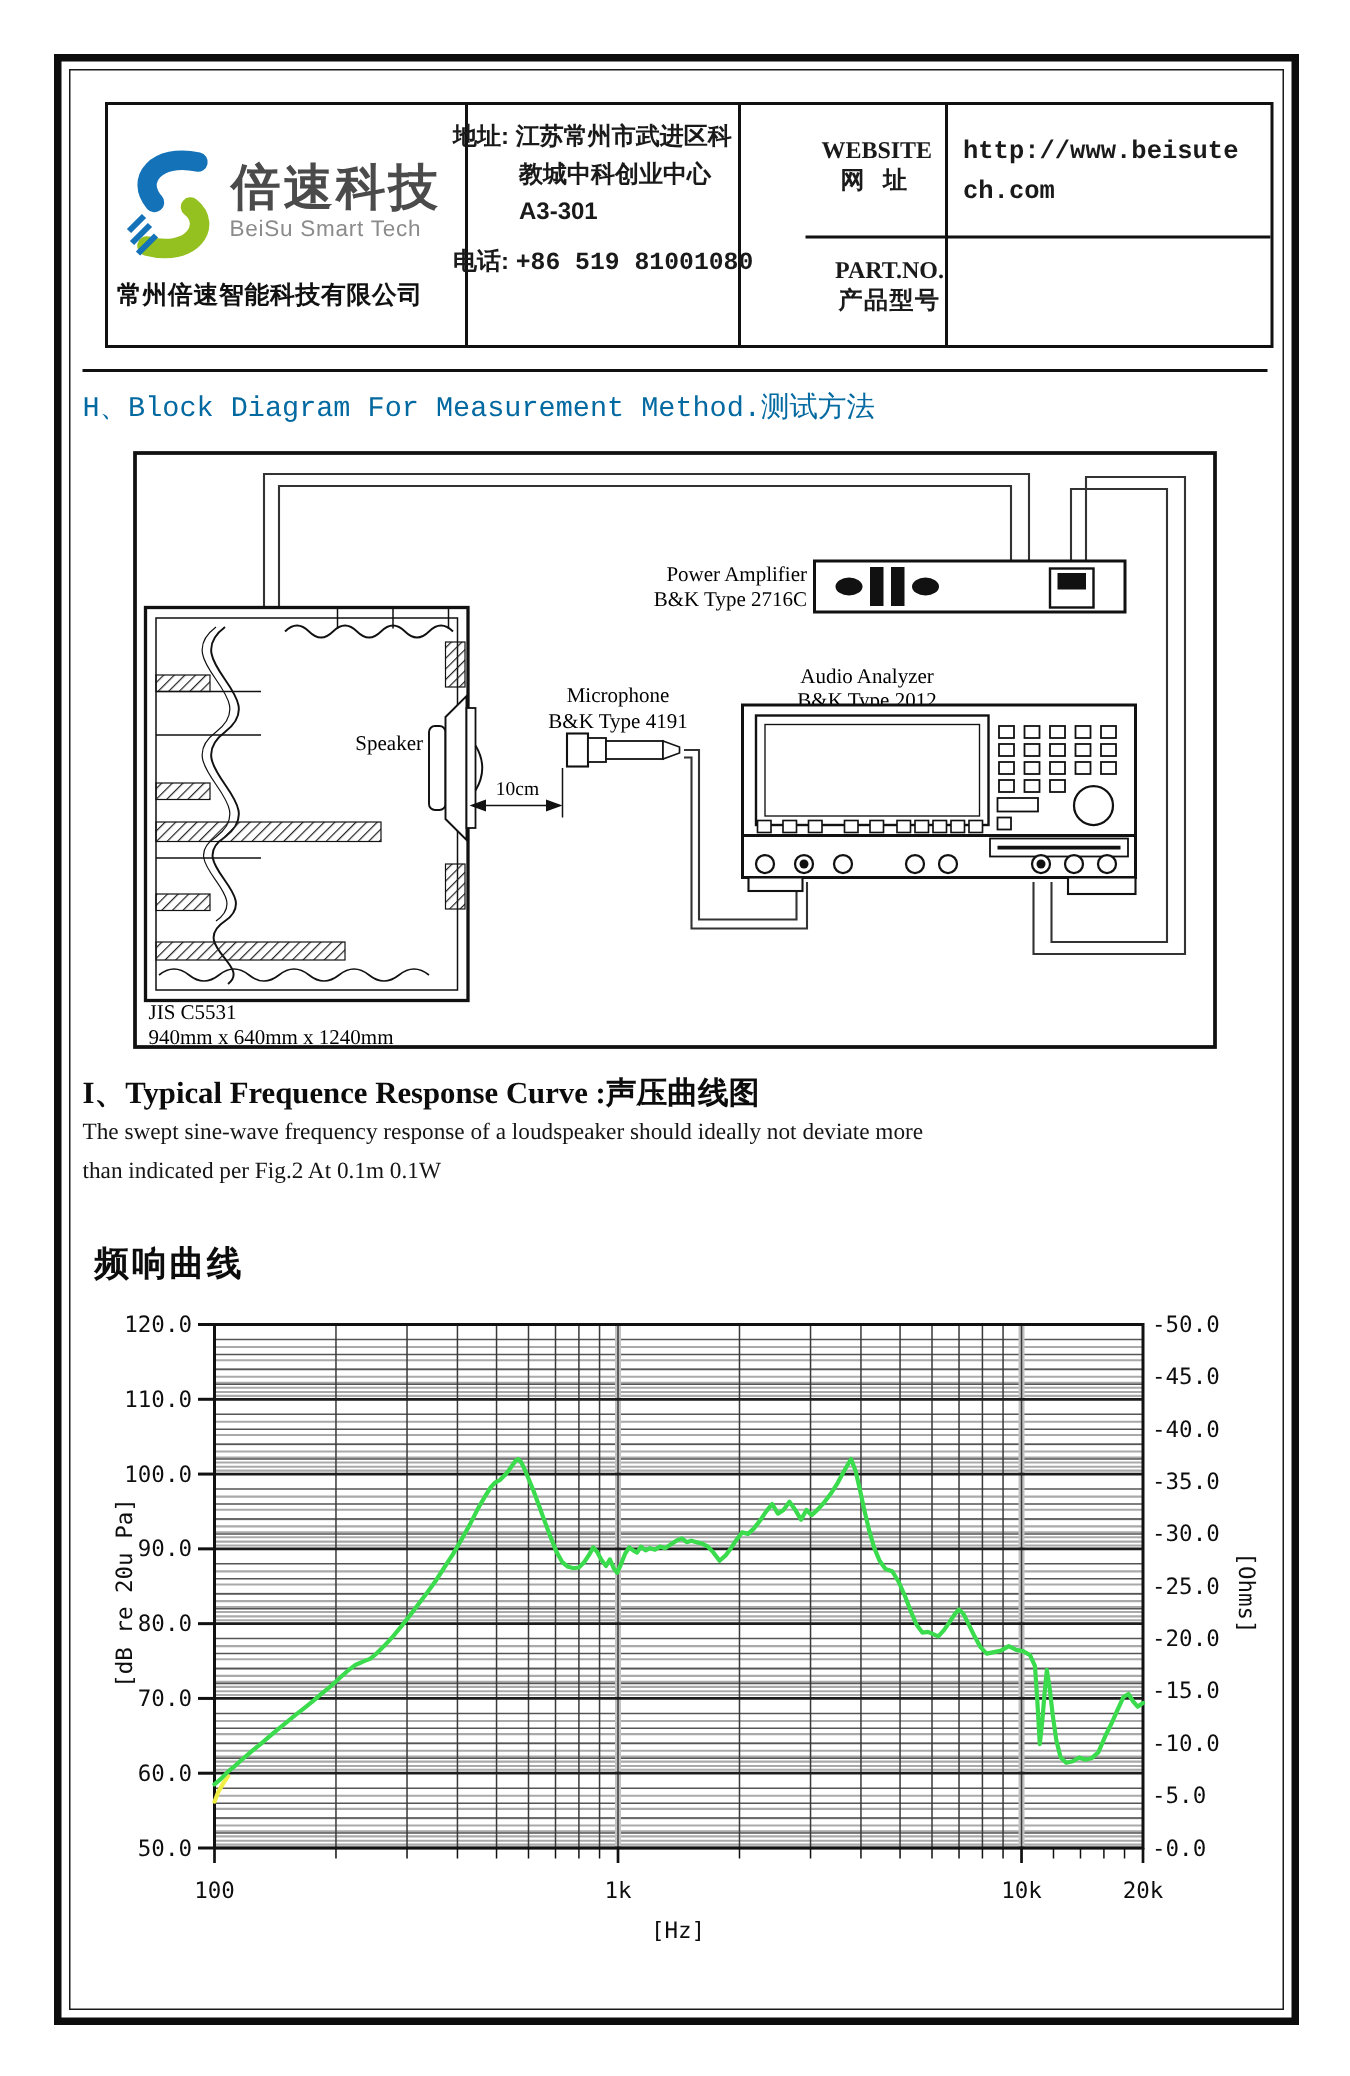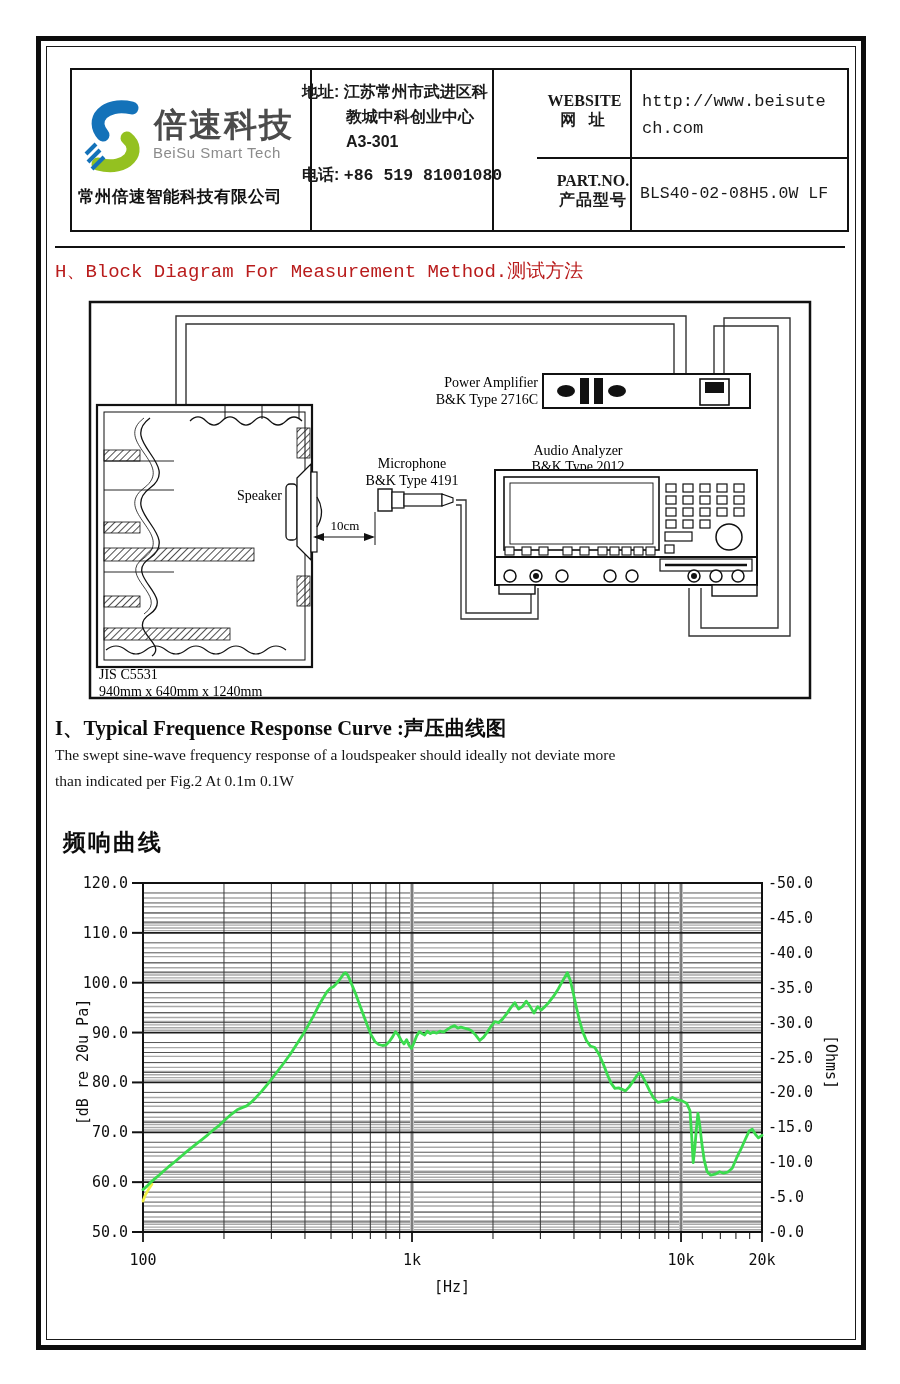--- a/index.html
+++ b/index.html
@@ -7,33 +7,33 @@
         font-family:"Liberation Sans",sans-serif;color:#1a1a1a;overflow:hidden;}
   .border-outer{position:absolute;left:36px;top:36px;right:34px;bottom:34px;border:5px solid #0d0d0d;}
   .border-inner{position:absolute;left:46px;top:46px;right:44px;bottom:44px;border:1.5px solid #1a1a1a;}
   .abs{position:absolute;}
   
   .hdr{position:absolute;left:70px;top:68px;width:775px;height:160px;border:2px solid #111;}
   .hdr .col{position:absolute;top:0;height:100%;border-right:2px solid #111;box-sizing:border-box;}
   .col-logo{left:0;width:240px;border-right:2px solid #111;}
   .col-addr{left:220px;width:202px;}
   .col-lab{left:465px;width:95px;}
-  .col-val{left:560px;width:250px;border-right:none !important;}
+  .col-val{left:560px;width:250px;border-right:none !important;font-weight:bold;}
   .hdr .hrule{position:absolute;left:465px;top:87px;width:310px;height:0;border-top:2px solid #111;}
   .brand-cn{font-size:33px;font-weight:bold;color:#4b4b4b;letter-spacing:2px;line-height:1;}
   .brand-en{font-size:15px;color:#8b8b8b;letter-spacing:0.5px;}
   .company{font-size:16.5px;font-weight:bold;color:#111;letter-spacing:0.5px;}
   .addr-line{font-size:16px;font-weight:bold;line-height:25px;white-space:nowrap;}
   .mono{font-family:"Liberation Mono","DejaVu Sans Mono",monospace;}
   .lab-en{font-size:16px;font-weight:bold;font-family:"Liberation Serif",serif;}
   .lab-cn{font-size:16px;font-weight:bold;letter-spacing:4px;}
   .val{font-family:"Liberation Mono","DejaVu Sans Mono",monospace;font-size:17px;line-height:27px;white-space:nowrap;}
   .rule{position:absolute;left:55px;top:246px;width:790px;border-top:2px solid #111;}
   .h-head{position:absolute;left:55px;top:258px;font-family:"Liberation Mono","DejaVu Sans Mono",monospace;
-          font-size:19px;color:#b91c1c;white-space:nowrap;}
+          font-size:19px;color:#0369a1;white-space:nowrap;}
   .i-head{position:absolute;left:55px;top:714px;font-family:"Liberation Serif",serif;font-weight:bold;
           font-size:20.5px;color:#0c0c0c;white-space:nowrap;}
   .i-body{position:absolute;left:55px;font-family:Liberation Serif, serif;font-size:15.5px;color:#151515;white-space:nowrap;}
   .chart-title{position:absolute;left:63px;top:827px;font-size:23px;font-weight:bold;color:#0c0c0c;letter-spacing:2px;}
   svg text{font-family:"Liberation Serif",serif;}
   svg .tick-txt{font-family:"DejaVu Sans Mono","Liberation Mono",monospace;font-size:15px;fill:#0e0e0e;}
 </style>
 </head>
 <body>
 
@@ -77,21 +77,20 @@
         <div class="lab-en">PART.NO.</div>
         <div class="lab-cn" style="letter-spacing:1px">产品型号</div>
       </div>
     </div>
 
     <div class="col col-val">
       <div class="abs val" style="left:10px;top:18px">
         <div>http://www.beisute</div>
         <div>ch.com</div>
       </div>
-      <div class="abs val" style="left:8px;top:110px;font-size:16.5px">BLS40-02-08H5.0W LF</div>
     </div>
     <div class="hrule"></div>
   </div>
 
   <div class="rule"></div>
 
   <div class="h-head">H、Block Diagram For Measurement Method.测试方法</div>
 
   <svg class="abs" style="left:88px;top:300px" width="724" height="400" viewBox="88 300 724 400">
     <defs>

